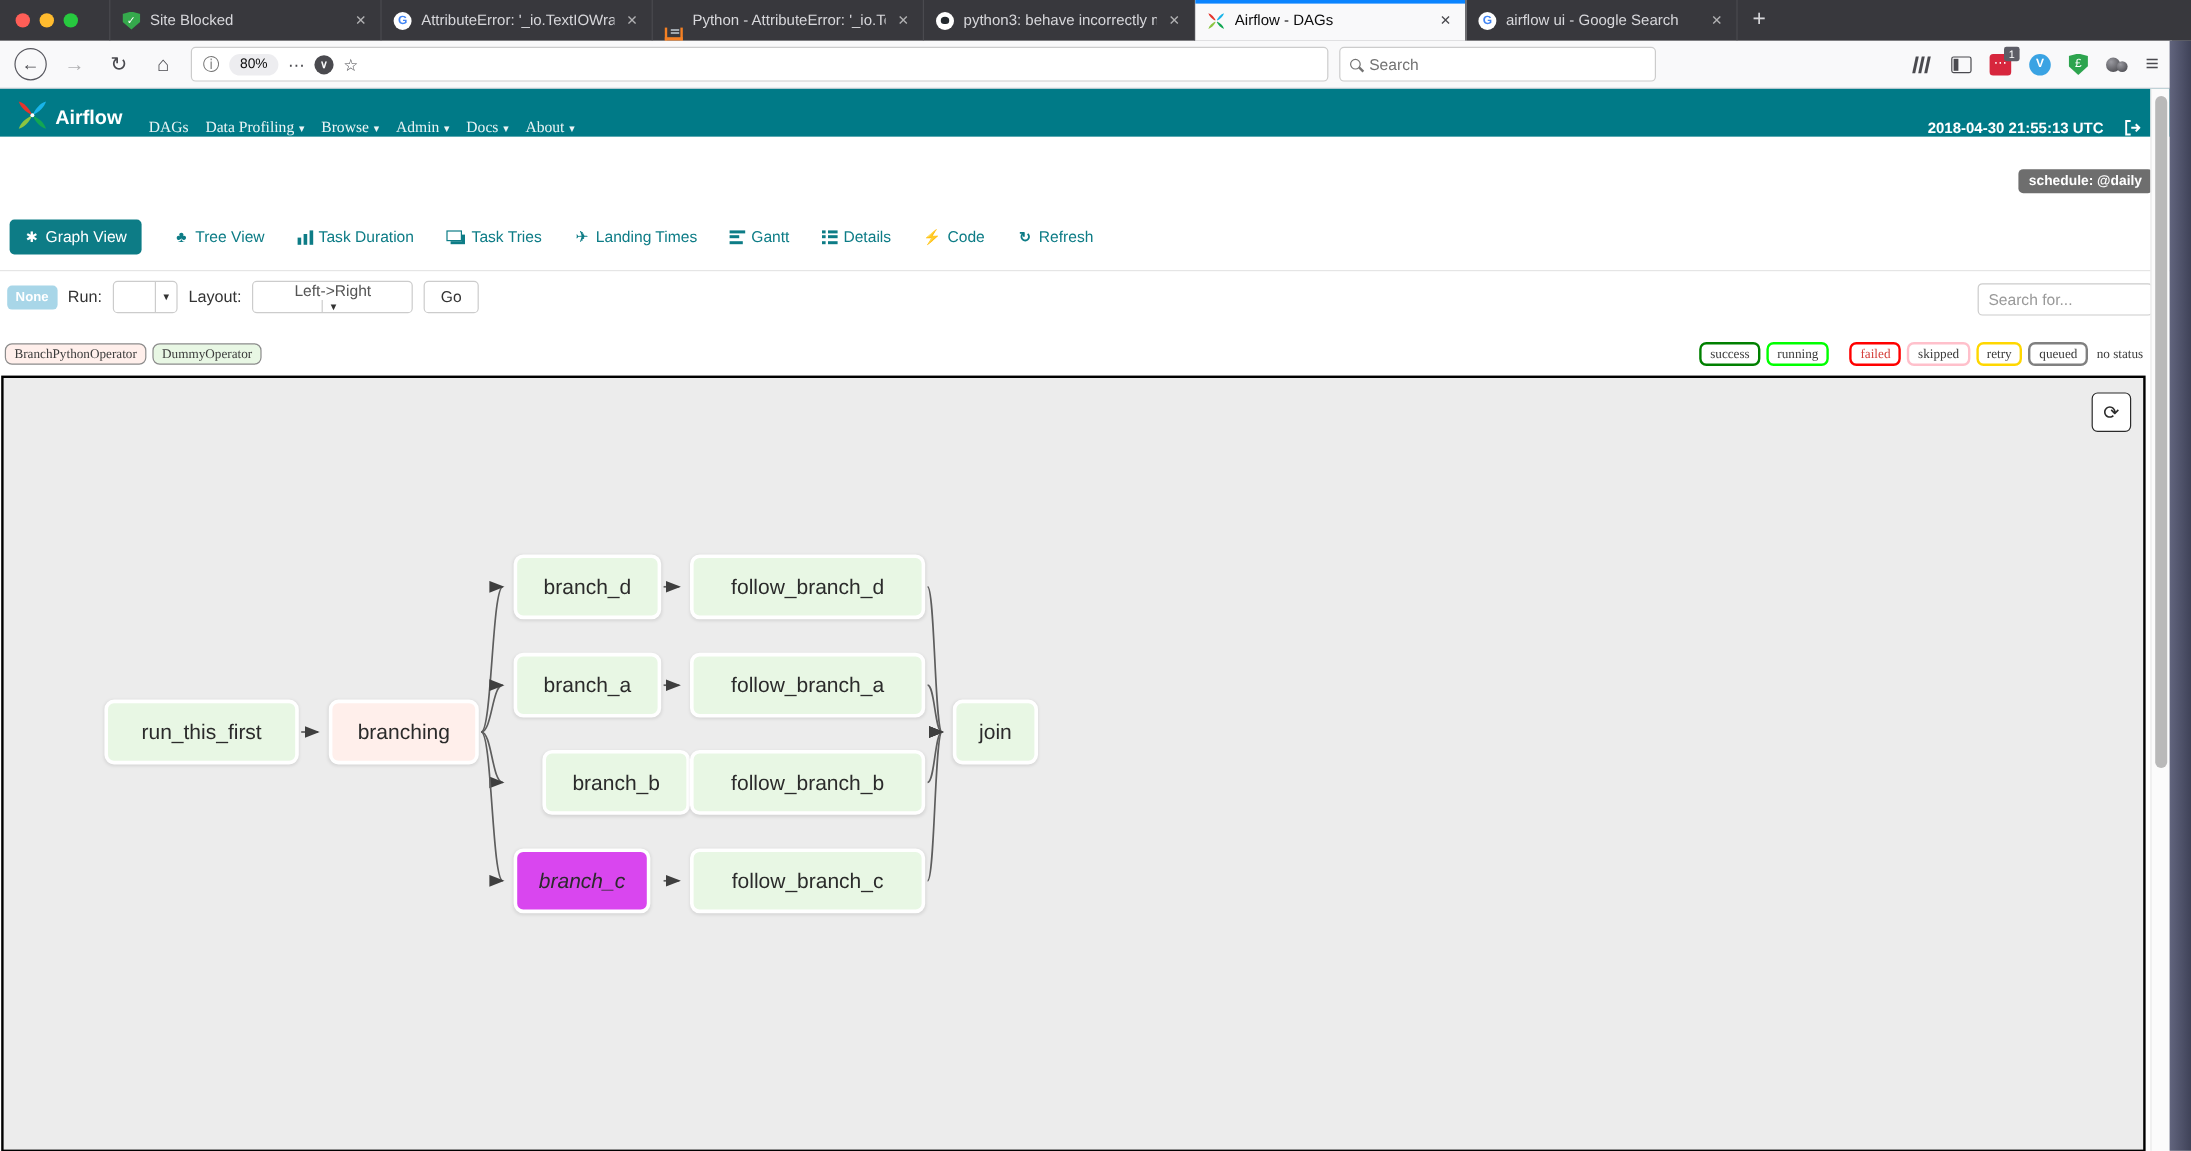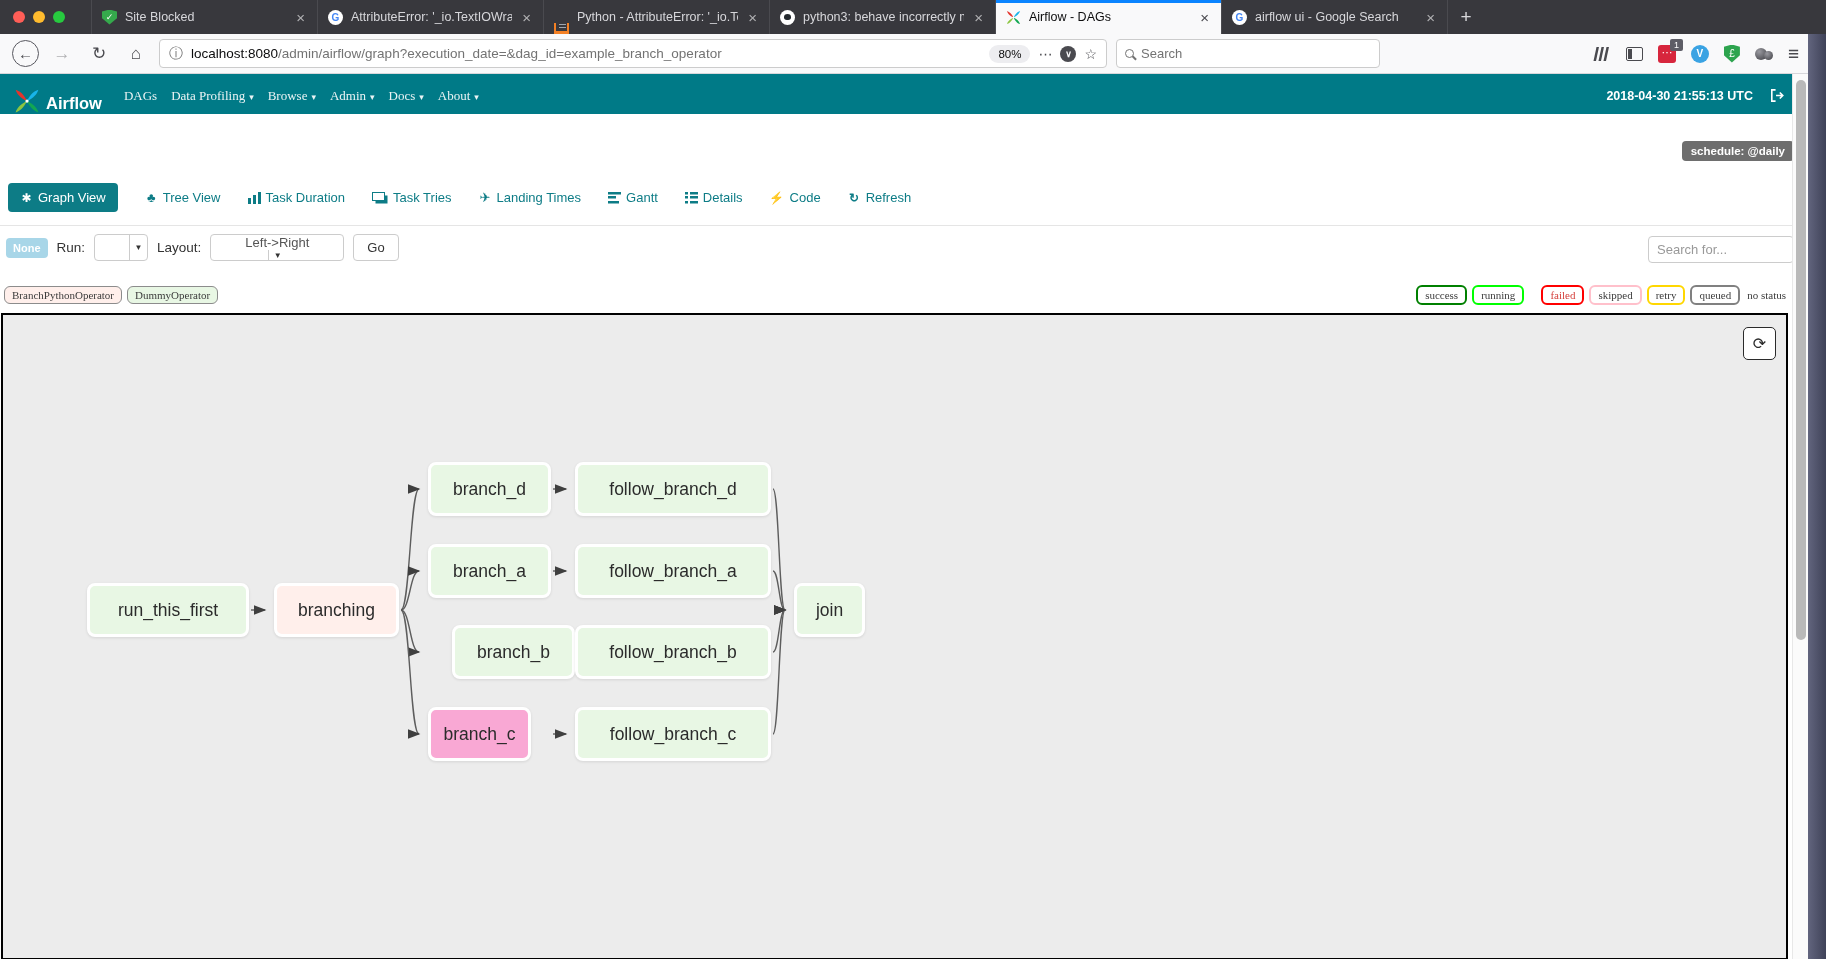--- a/index.html
+++ b/index.html
@@ -88,21 +88,21 @@
   .ext-shield-icon::after{ content:"£"; }
   .spheres-icon { width:18px; height:16px; position:relative; }
   .spheres-icon::before,.spheres-icon::after { content:""; position:absolute; border-radius:50%;
       background:radial-gradient(circle at 35% 30%, #9a9aa0, #3d3d42); }
   .spheres-icon::before { width:12px; height:12px; left:0; top:2px; }
   .spheres-icon::after  { width:9px; height:9px; right:0; top:5px; }
   .hamburger-icon { font-size:19px; color:#4a4a4f; letter-spacing:-1px; }
 
   
   .navbar { position:absolute; left:0; top:74px; width:1810px; height:40px; background:#007a87;
-            display:flex; align-items:flex-start; padding:14px 14px; color:#fff; }
+            display:flex; align-items:flex-end; padding:0 14px; color:#fff; }
   .brand { display:flex; align-items:center; gap:6px; margin-right:22px; }
   .brand svg { width:26px; height:26px; }
   .brand-name { font-size:16.5px; font-weight:bold; }
   #nav-menu { display:flex; align-items:center; gap:14px;font-family:Liberation Serif, serif; }
   .nav-item { font-size:13px; color:#eaf4f5; display:flex; align-items:center; gap:4px; cursor:default; }
   .nav-item .caret { font-size:9px; margin-top:1px; }
   .nav-right { margin-left:auto; display:flex; align-items:center; gap:16px; padding-right:12px; }
   .clock { font-size:12.5px; font-weight:bold; }
   .logout-icon svg { width:15px; height:15px; display:block; }
 
@@ -250,21 +250,20 @@
     <div class="newtab">+</div>
   </div>
 
   <div class="toolbar">
     <span class="tb-btn circled">←</span>
     <span class="tb-btn disabled">→</span>
     <span class="tb-btn">↻</span>
     <span class="tb-btn">⌂</span>
     <div class="urlbar">
       <span class="info-icon">ⓘ</span>
-      <span class="url-text"><span class="url-host">localhost:8080</span><span class="url-path">/admin/airflow/graph?execution_date=&amp;dag_id=example_branch_operator</span></span>
       <span class="zoom-pill">80%</span>
       <span class="mini">⋯</span>
       <span class="pocket-icon">∨</span>
       <span class="mini">☆</span>
     </div>
     <div class="searchbox">
       <span class="magnifier-icon"></span>
       <input type="text" placeholder="Search" style="">
     </div>
     <div class="tb-right">
@@ -431,21 +430,21 @@
         </svg>
       <div id="nodes-layer">
           <div class="dag-node" style="left: 84px; top: 268px; width: 162px; height: 54px; background: rgb(232, 247, 228);">run_this_first</div>
           <div class="dag-node" style="left: 271px; top: 268px; width: 125px; height: 54px; background: rgb(255, 239, 235);">branching</div>
           <div class="dag-node" style="left: 425px; top: 147px; width: 123px; height: 54px; background: rgb(232, 247, 228);">branch_d</div>
           <div class="dag-node" style="left: 572px; top: 147px; width: 196px; height: 54px; background: rgb(232, 247, 228);">follow_branch_d</div>
           <div class="dag-node" style="left: 425px; top: 229px; width: 123px; height: 54px; background: rgb(232, 247, 228);">branch_a</div>
           <div class="dag-node" style="left: 572px; top: 229px; width: 196px; height: 54px; background: rgb(232, 247, 228);">follow_branch_a</div>
           <div class="dag-node" style="left: 449px; top: 310px; width: 123px; height: 54px; background: rgb(232, 247, 228);">branch_b</div>
           <div class="dag-node" style="left: 572px; top: 310px; width: 196px; height: 54px; background: rgb(232, 247, 228);">follow_branch_b</div>
-          <div class="dag-node" style="left: 425px; top: 392px; width: 103px; height: 54px; background: #f9a8d4;">branch_c</div>
+          <div class="dag-node" style="left: 425px; top: 392px; width: 114px; height: 54px; background: #d946ef; font-style: italic;">branch_c</div>
           <div class="dag-node" style="left: 572px; top: 392px; width: 196px; height: 54px; background: rgb(232, 247, 228);">follow_branch_c</div>
           <div class="dag-node" style="left: 791px; top: 268px; width: 71px; height: 54px; background: rgb(232, 247, 228);">join</div>
         </div>
       <div class="panel-refresh">⟳</div>
     </div>
   </div>
 
   <div class="scroll-track">
     <div class="scroll-thumb"></div>
   </div>

